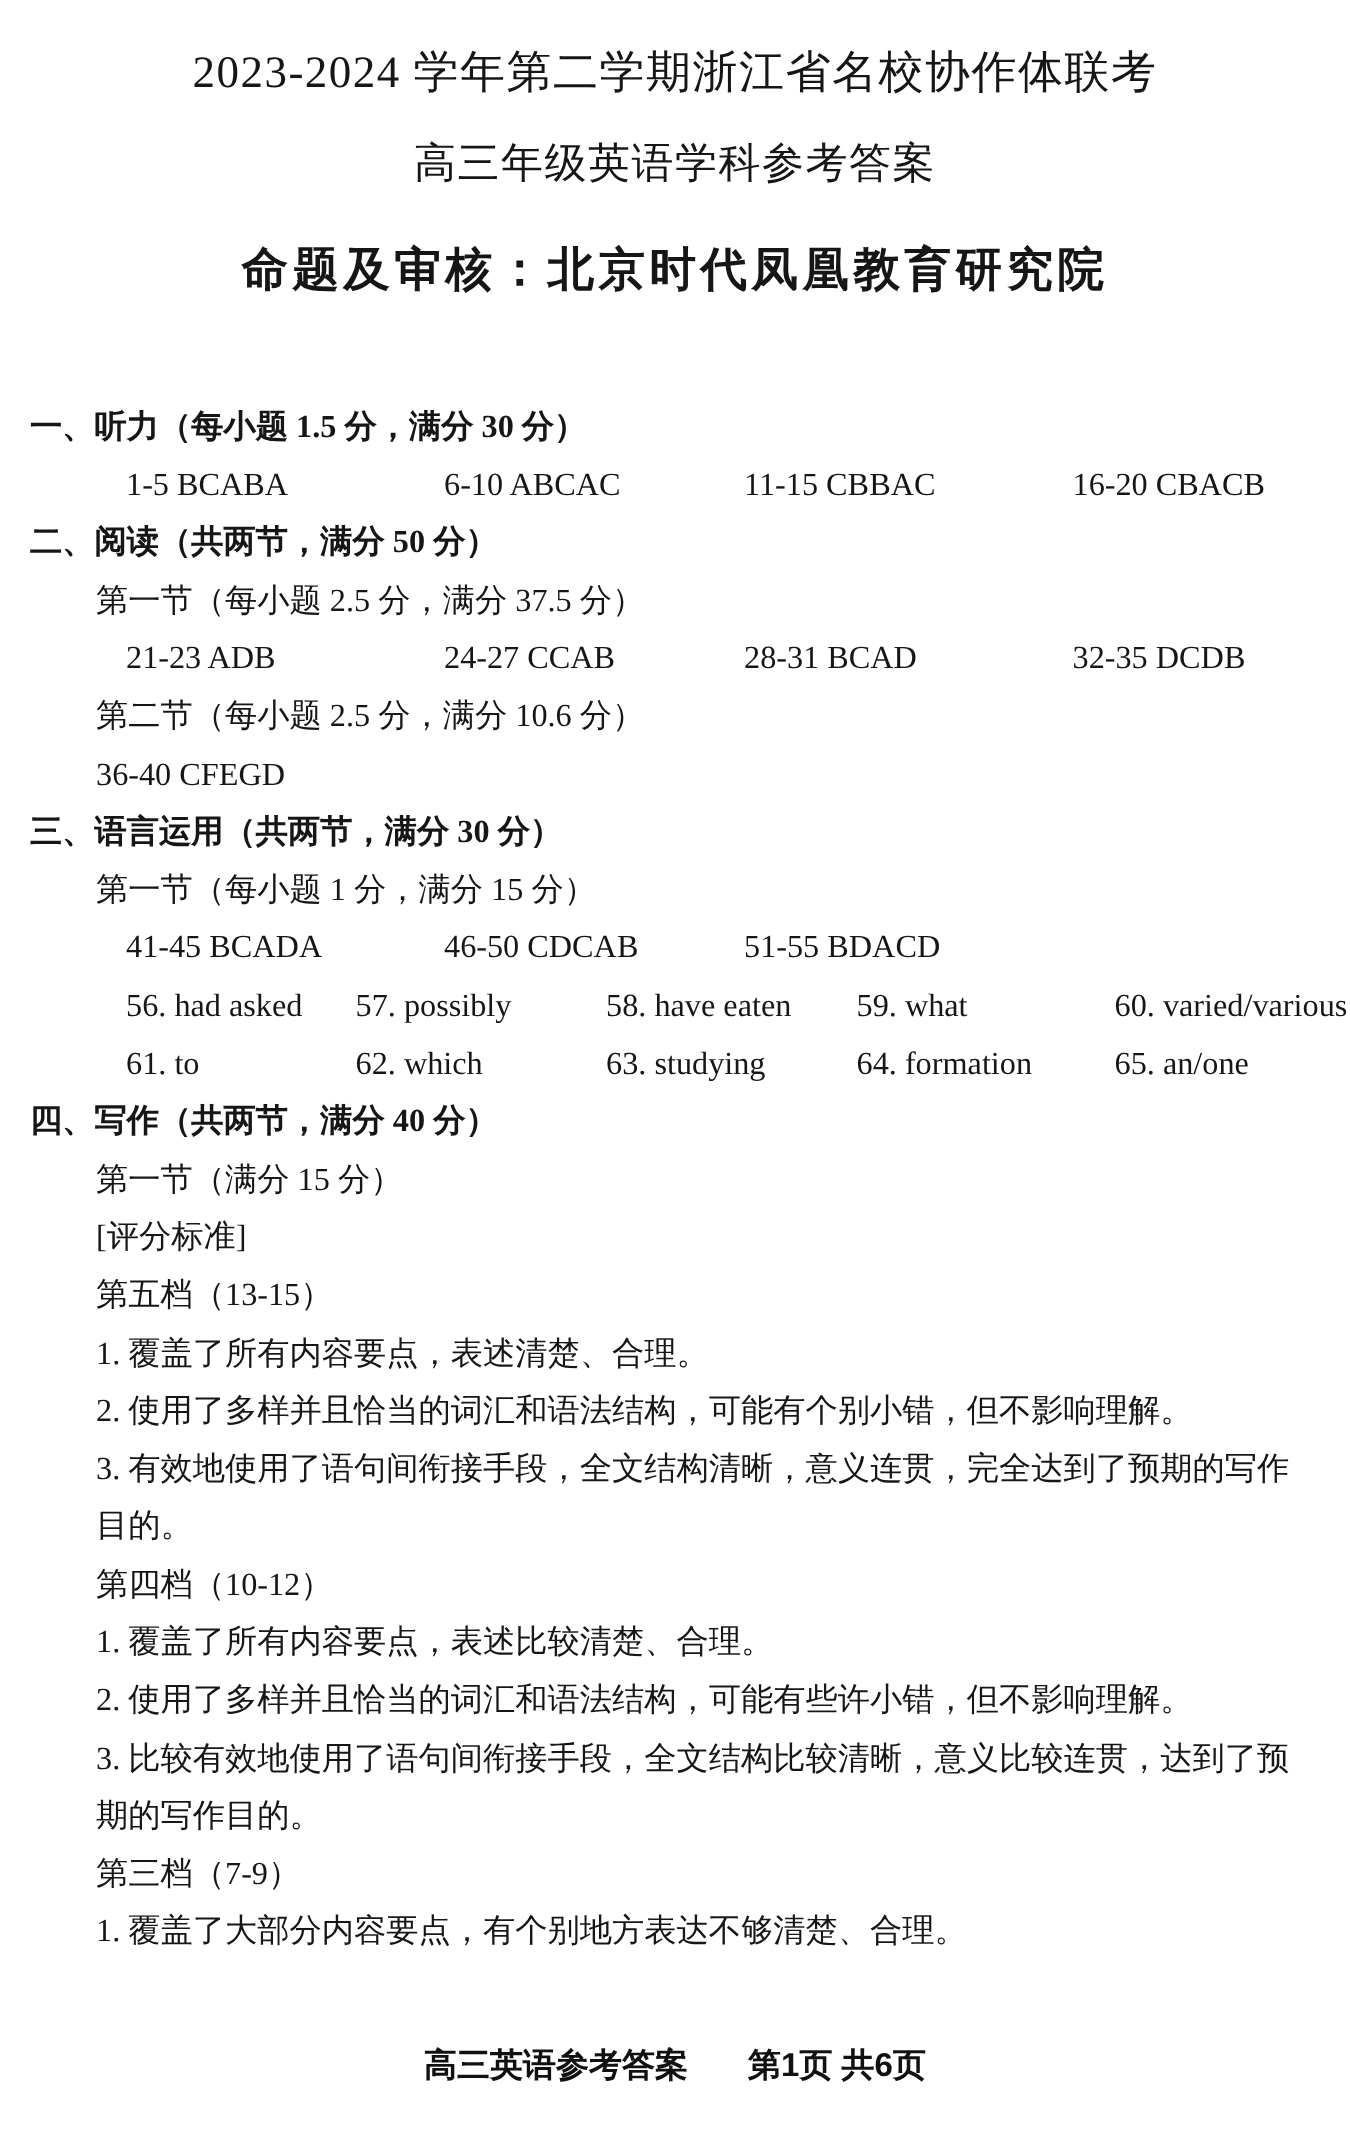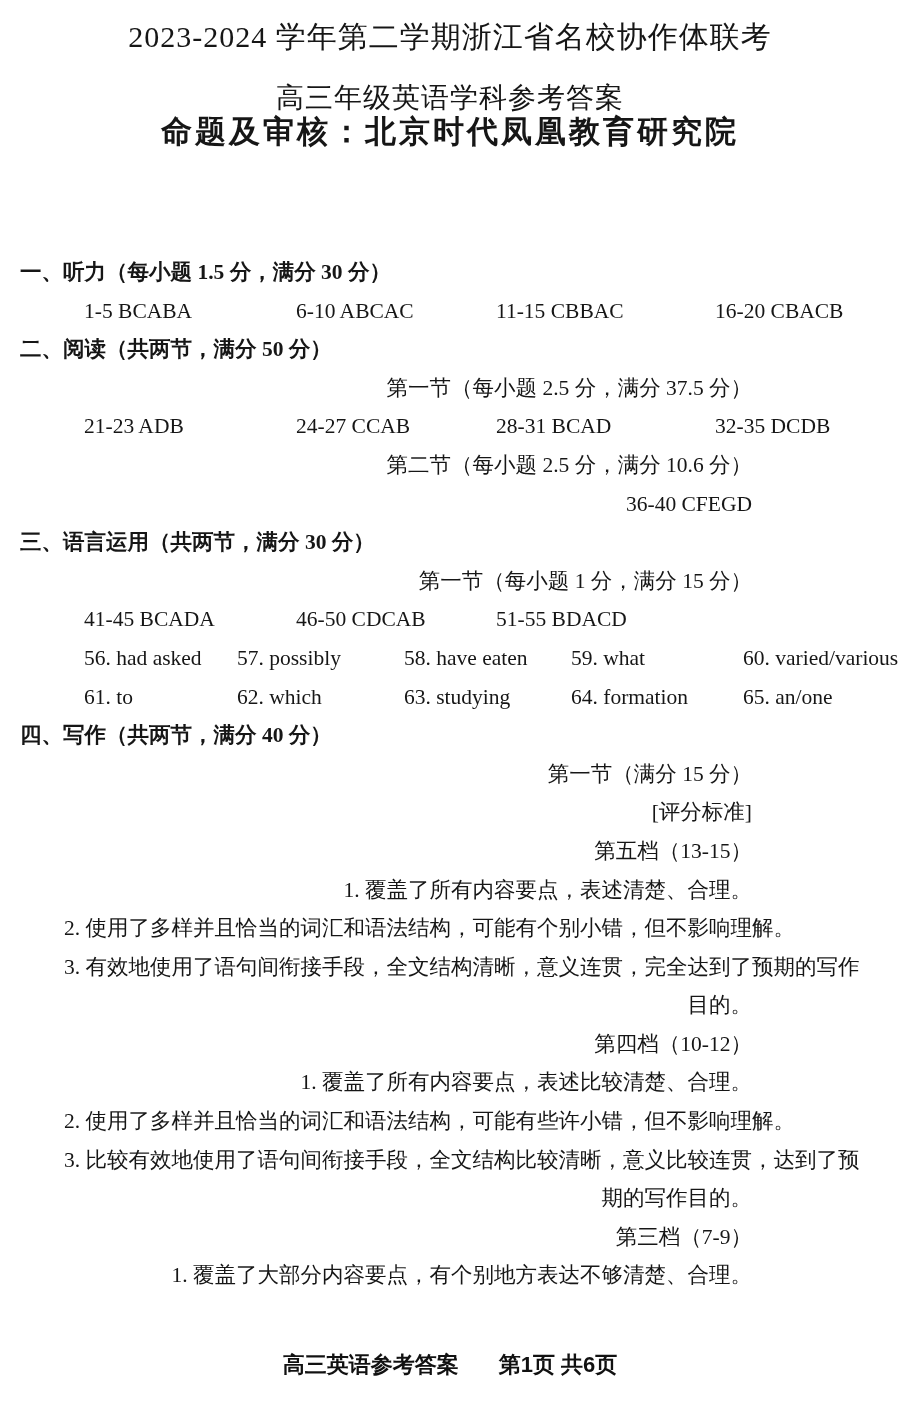--- a/index.html
+++ b/index.html
@@ -2,30 +2,30 @@
 <html><head>
 <meta charset="utf-8">
 <style>
   html,body{margin:0;padding:0;background:#ffffff;}
   body{width:900px;height:1420px;overflow:hidden;}
   .page{
     position:relative;width:900px;height:1420px;background:#ffffff;
     color:#161616;font-family:"Liberation Serif","DejaVu Serif",serif;
   }
   .titles{text-align:center;}
-  .title1{margin-top:20px;font-size:30px;line-height:34px;font-weight:normal;letter-spacing:1px;}
+  .title1{margin-top:32px;font-size:30px;line-height:34px;font-weight:normal;letter-spacing:1px;}
   .title2{margin-top:28px;font-size:28px;line-height:32px;letter-spacing:1px;}
   .committee{
-    font-size:31px;line-height:36px;font-weight:bold;
+    margin-top:36px;font-size:31px;line-height:36px;font-weight:bold;
     font-family:Liberation Serif, serif;letter-spacing:3px;
   }
   .content{position:absolute;top:233px;left:0;width:752px;font-size:21.5px;}
   .line{height:38.6px;line-height:38.6px;white-space:nowrap;}
   .sec{padding-left:20px;font-weight:bold;}
-  .body{padding-left:64px;text-align:right;}
+  .body{padding-left:64px;}
   .row4{padding-left:64px;display:grid;grid-template-columns:212px 200px 219px auto;}
   .row5{padding-left:64px;display:grid;grid-template-columns:153px 167px 167px 172px auto;}
   .cell{display:block;margin-left:20px;}
   .footer{
     position:absolute;top:1330px;left:0;width:900px;
     display:flex;justify-content:center;gap:40px;
     font-family:"Liberation Sans","DejaVu Sans",sans-serif;
     font-weight:bold;font-size:22px;line-height:30px;color:#111111;
   }
 </style>

